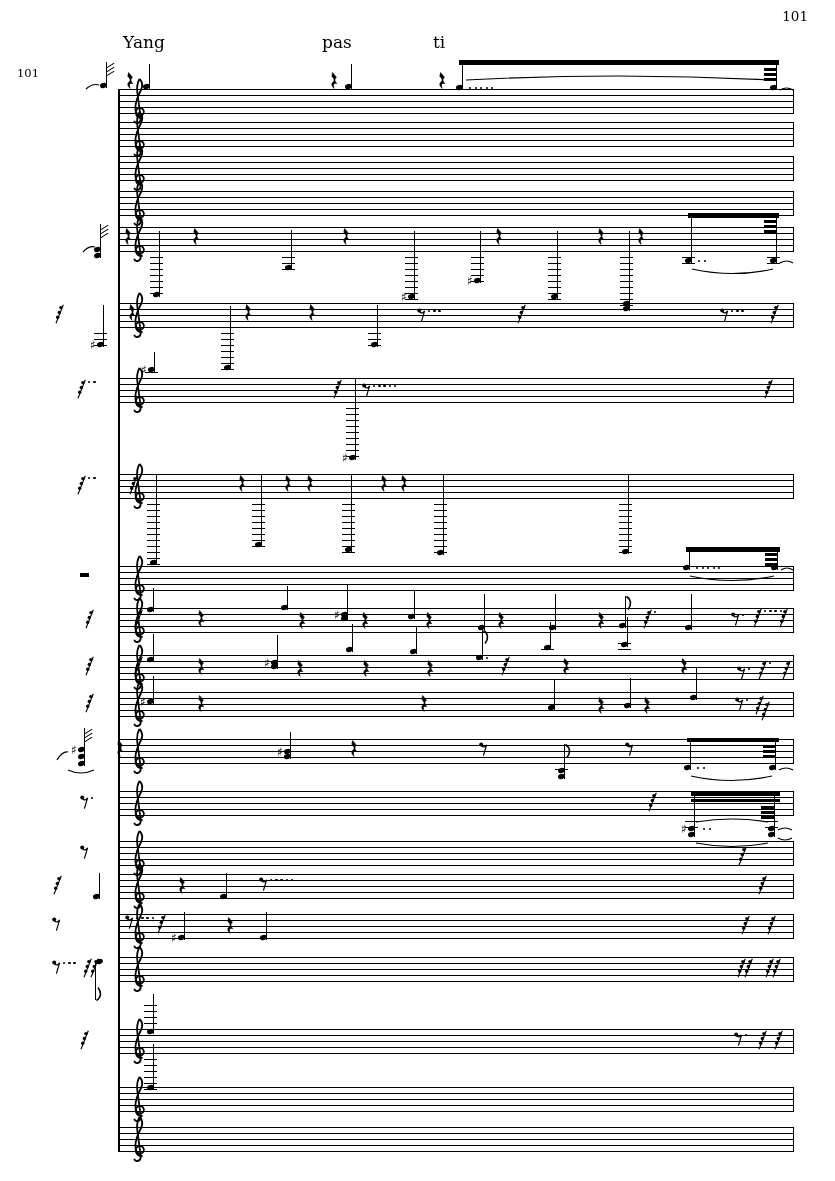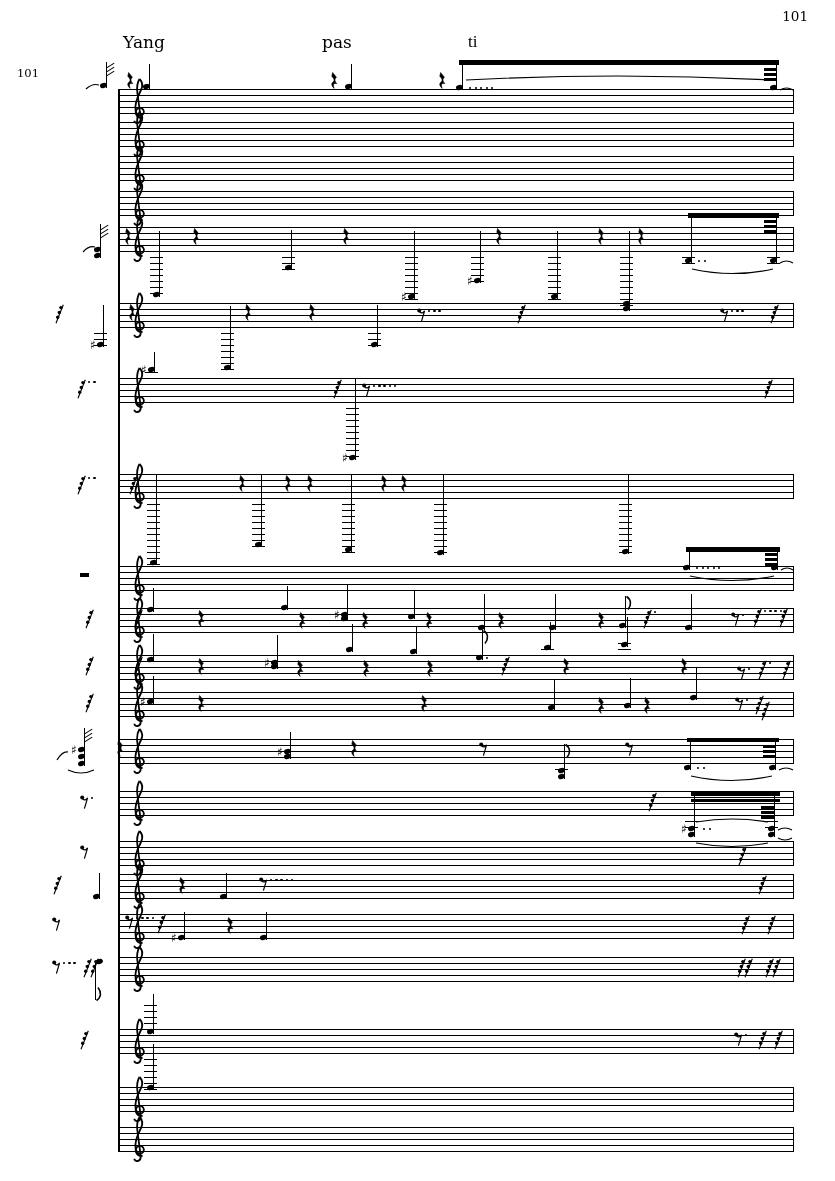--- a/index.html
+++ b/index.html
@@ -18,21 +18,21 @@
 </style>
 </head>
 <body>
 
 <div id="page">
   <div class="pageno">101</div>
   <div class="measno">101</div>
   <div id="lyrics">
       <span class="lyric" style="left: 123px; top: 33px;">Yang</span>
       <span class="lyric" style="left: 322px; top: 33px;">pas</span>
-      <span class="lyric" style="left: 468px; top: 33px; font-family: Liberation Serif, serif;">ti</span>
+      <span class="lyric" style="left: 433px; top: 33px;">ti</span>
     </div>
   <div id="score">
       <div class="abs" style="left: 118px; top: 89px; width: 675px; height: 1.1px; background: rgb(0, 0, 0);"></div>
       <div class="abs" style="left: 118px; top: 95px; width: 675px; height: 1.1px; background: rgb(0, 0, 0);"></div>
       <div class="abs" style="left: 118px; top: 101px; width: 675px; height: 1.1px; background: rgb(0, 0, 0);"></div>
       <div class="abs" style="left: 118px; top: 107px; width: 675px; height: 1.1px; background: rgb(0, 0, 0);"></div>
       <div class="abs" style="left: 118px; top: 113px; width: 675px; height: 1.1px; background: rgb(0, 0, 0);"></div>
       <div class="abs" style="left: 793px; top: 89px; width: 1.2px; height: 25px; background: rgb(0, 0, 0);"></div>
       <svg width="22" height="48" viewBox="0 0 22 48" style="left: 127px; top: 77px;">
         <path d="M12.5,2 C15.5,5 16,9 14,13 C11,19 8.6,24 8.4,30 C8.2,35 10,38.5 13,38.5 C15.6,38.5 17.2,36.6 16.8,34.2 C16.4,31.8 14.2,30.4 12,31 C9.4,31.7 8,34.4 9,37.2 C10,40 13.2,41.6 15.6,40.6" fill="none" stroke="#000000" stroke-width="1.8"></path>

